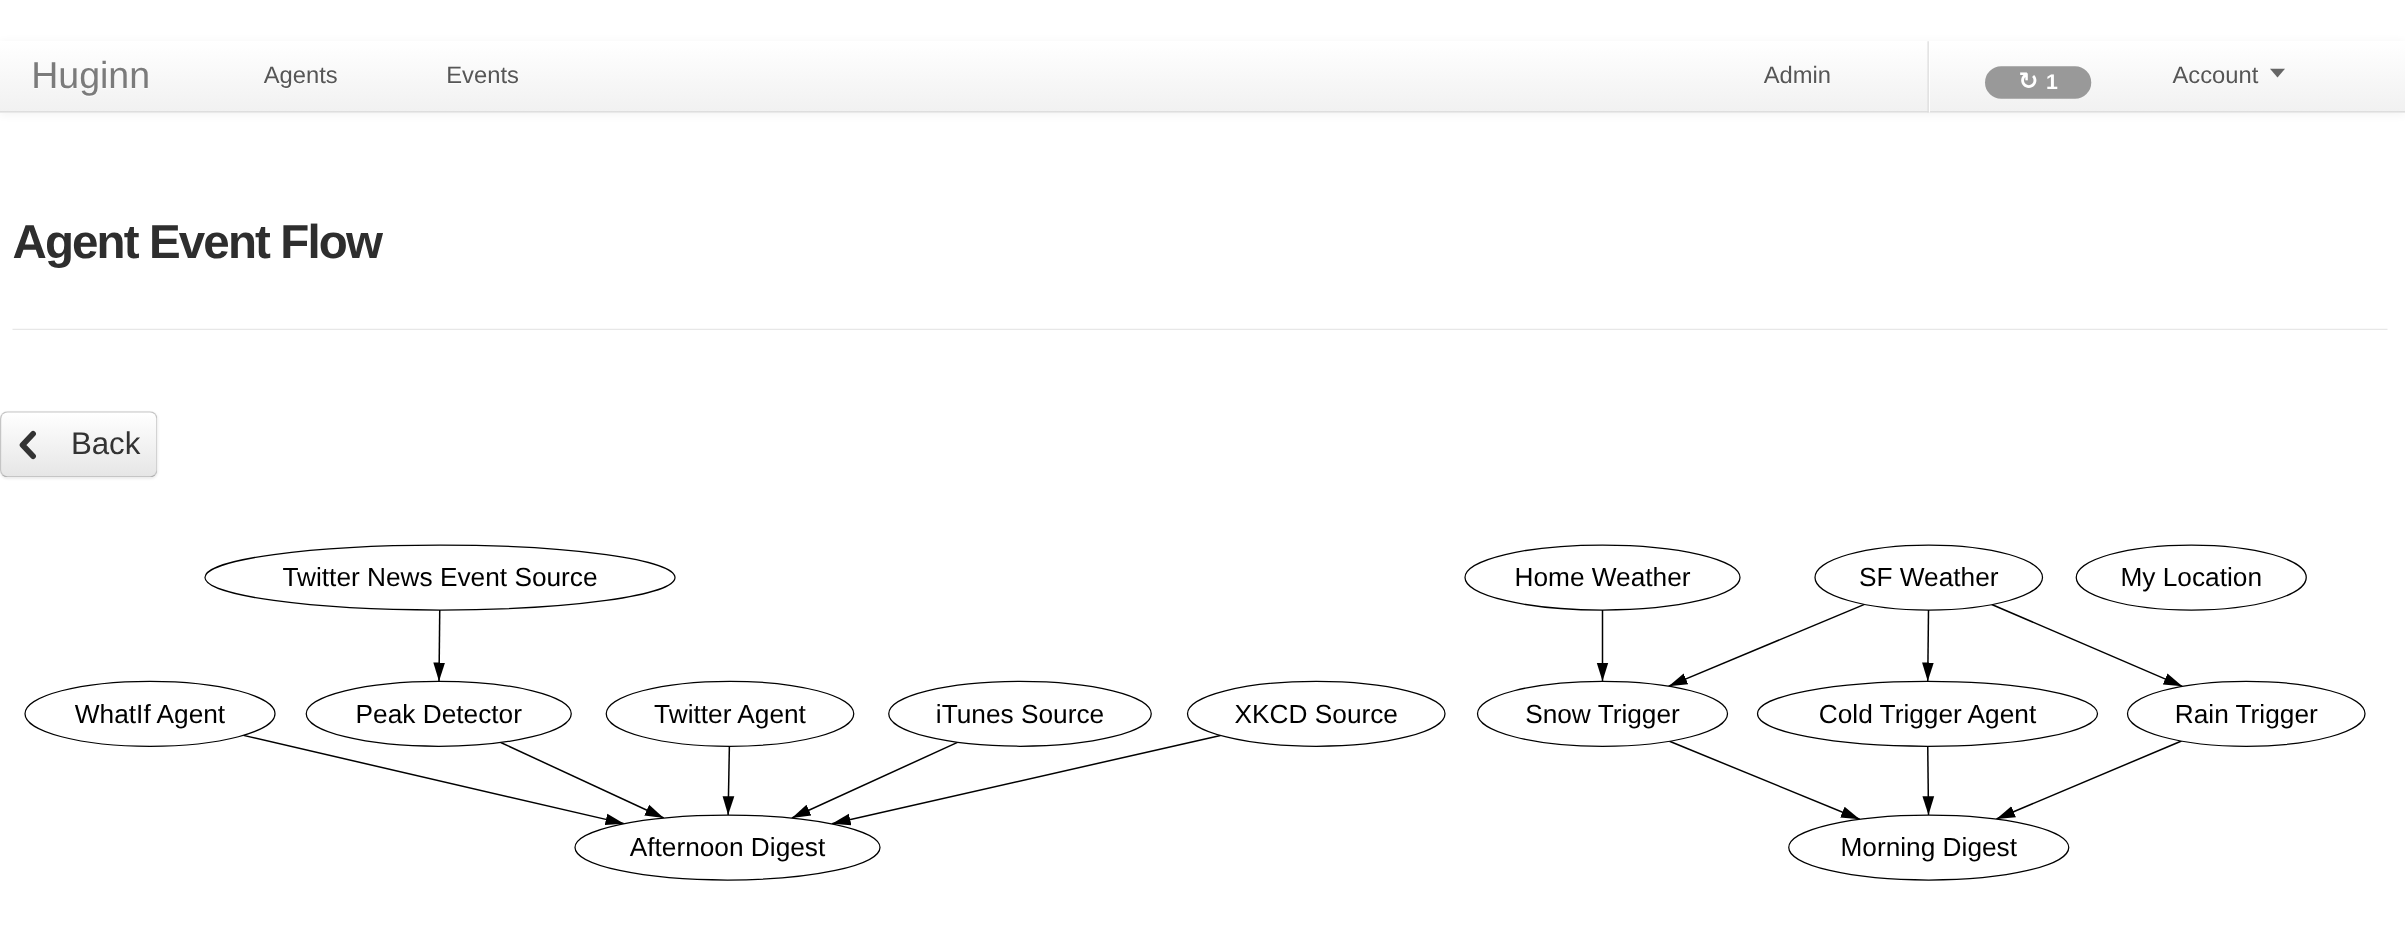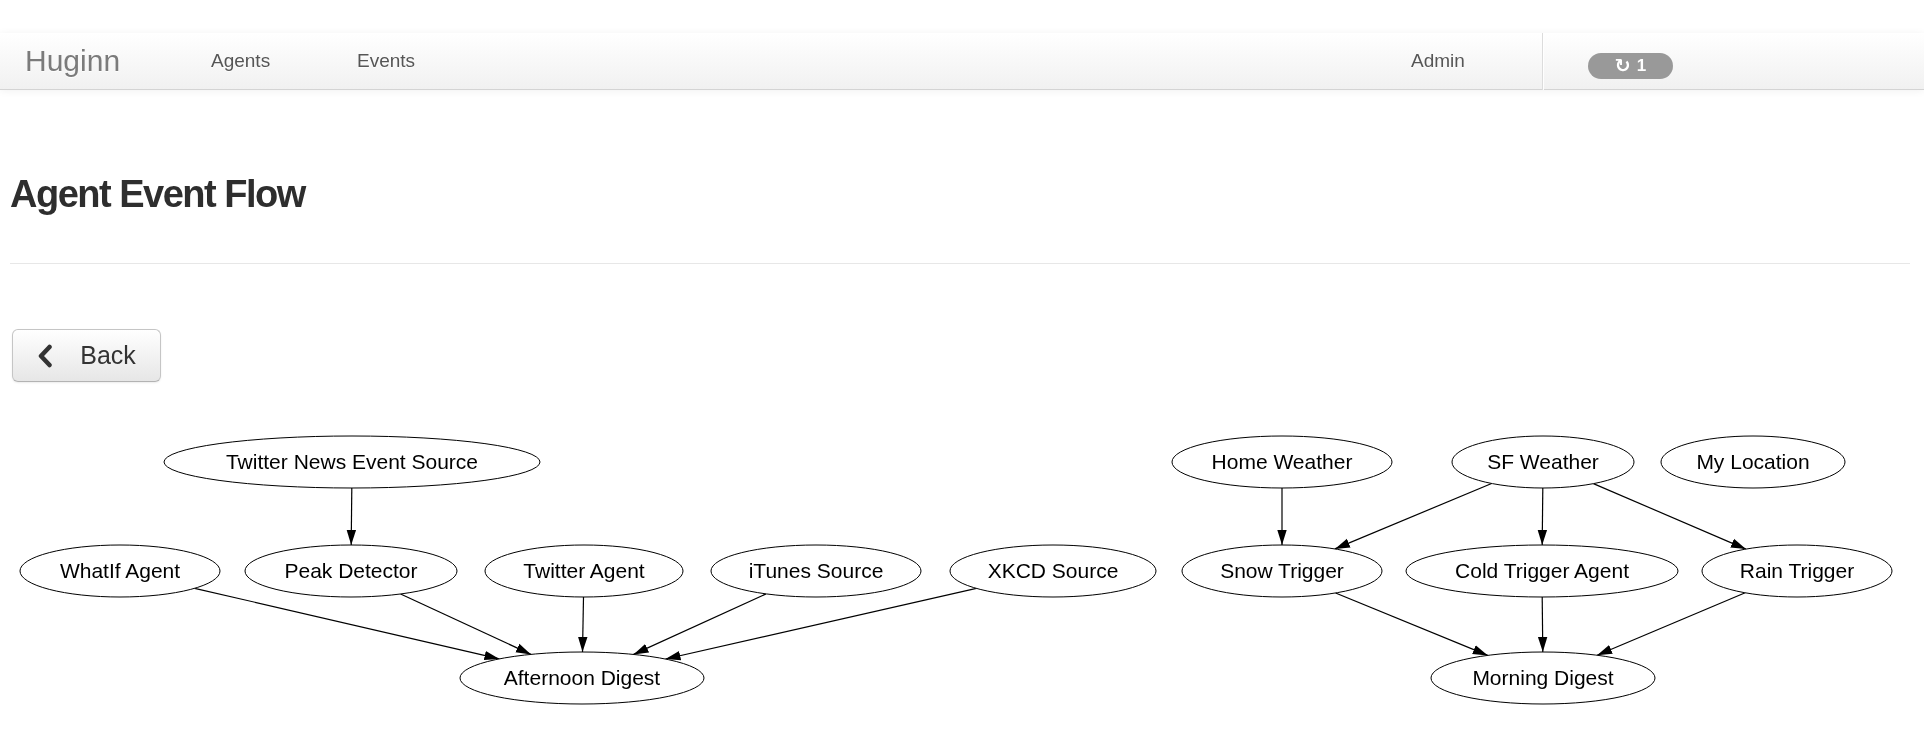--- a/index.html
+++ b/index.html
@@ -82,22 +82,22 @@
   }
   .rule {
     position: absolute; left: 10px; top: 263px;
     width: 1900px; height: 0;
     border: none; border-top: 1px solid #e7e7e7;
     margin: 0;
   }
 
   
   .btn-back {
-    position: absolute; left: 12px; top: 329px;
-    width: 149px; height: 53px;
+    position: absolute; left: 0; top: 329px;
+    width: 126px; height: 53px;
     display: flex; align-items: center; justify-content: center;
     gap: 28px;
     background: linear-gradient(#ffffff, #e6e6e6);
     border: 1px solid #c5c5c5;
     border-bottom-color: #b3b3b3;
     border-radius: 6px;
     box-shadow: inset 0 1px 0 rgba(255,255,255,0.4), 0 1px 2px rgba(0,0,0,0.08);
     color: #333333;
     font-size: 25px;
     text-decoration: none;
@@ -126,20 +126,23 @@
 <nav class="navbar">
   <a class="brand">Huginn</a>
   <a class="nav-link nav-agents">Agents</a>
   <a class="nav-link nav-events">Events</a>
   <a class="nav-link nav-admin">Admin</a>
   <div class="navbar-divider"></div>
   <span class="jobs-badge">
     <span class="refresh-glyph">↻</span>
     <span>1</span>
   </span>
+  <a class="nav-link nav-account">
+    <span>Account</span><span class="caret"></span>
+  </a>
 </nav>
 
 <main>
   <h1 class="page-title">Agent Event Flow</h1>
   <hr class="rule">
 
   <a class="btn-back">
     <svg width="15" height="24" viewBox="0 0 15 24">
       <path d="M12.5 3 L4 12 L12.5 21" fill="none" stroke="#333333" stroke-width="4.5" stroke-linecap="round" stroke-linejoin="round"></path>
     </svg>

